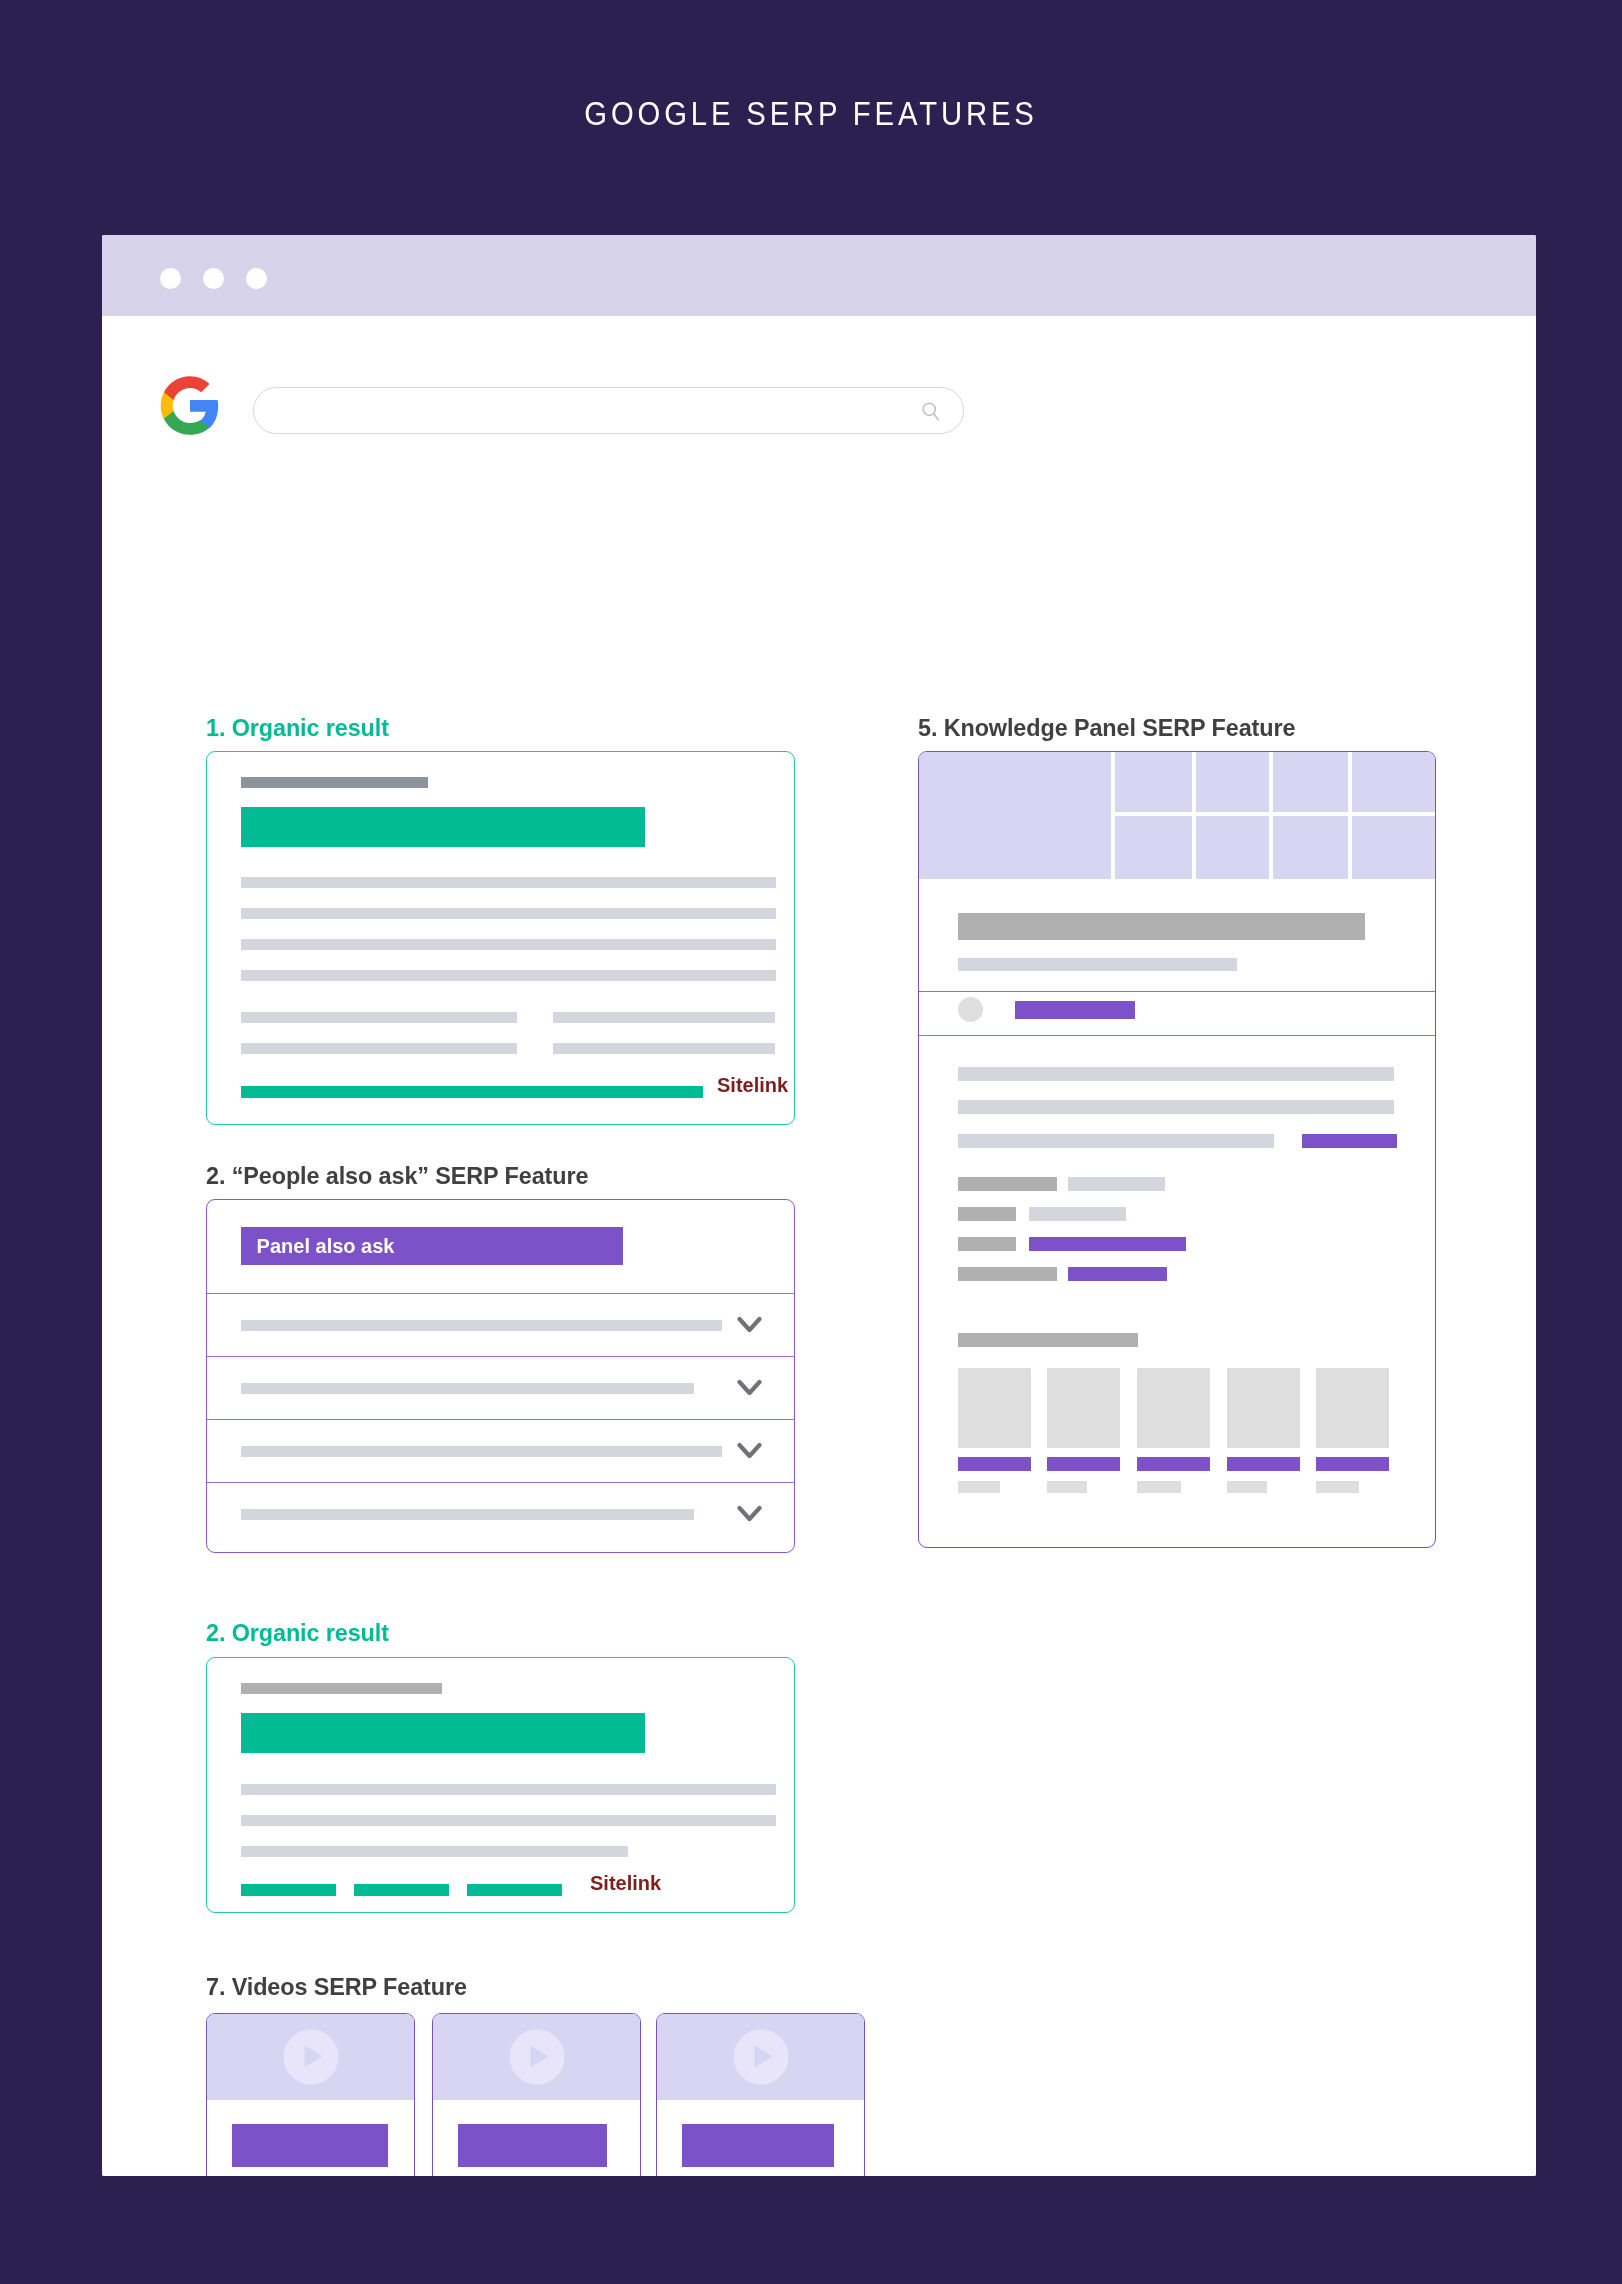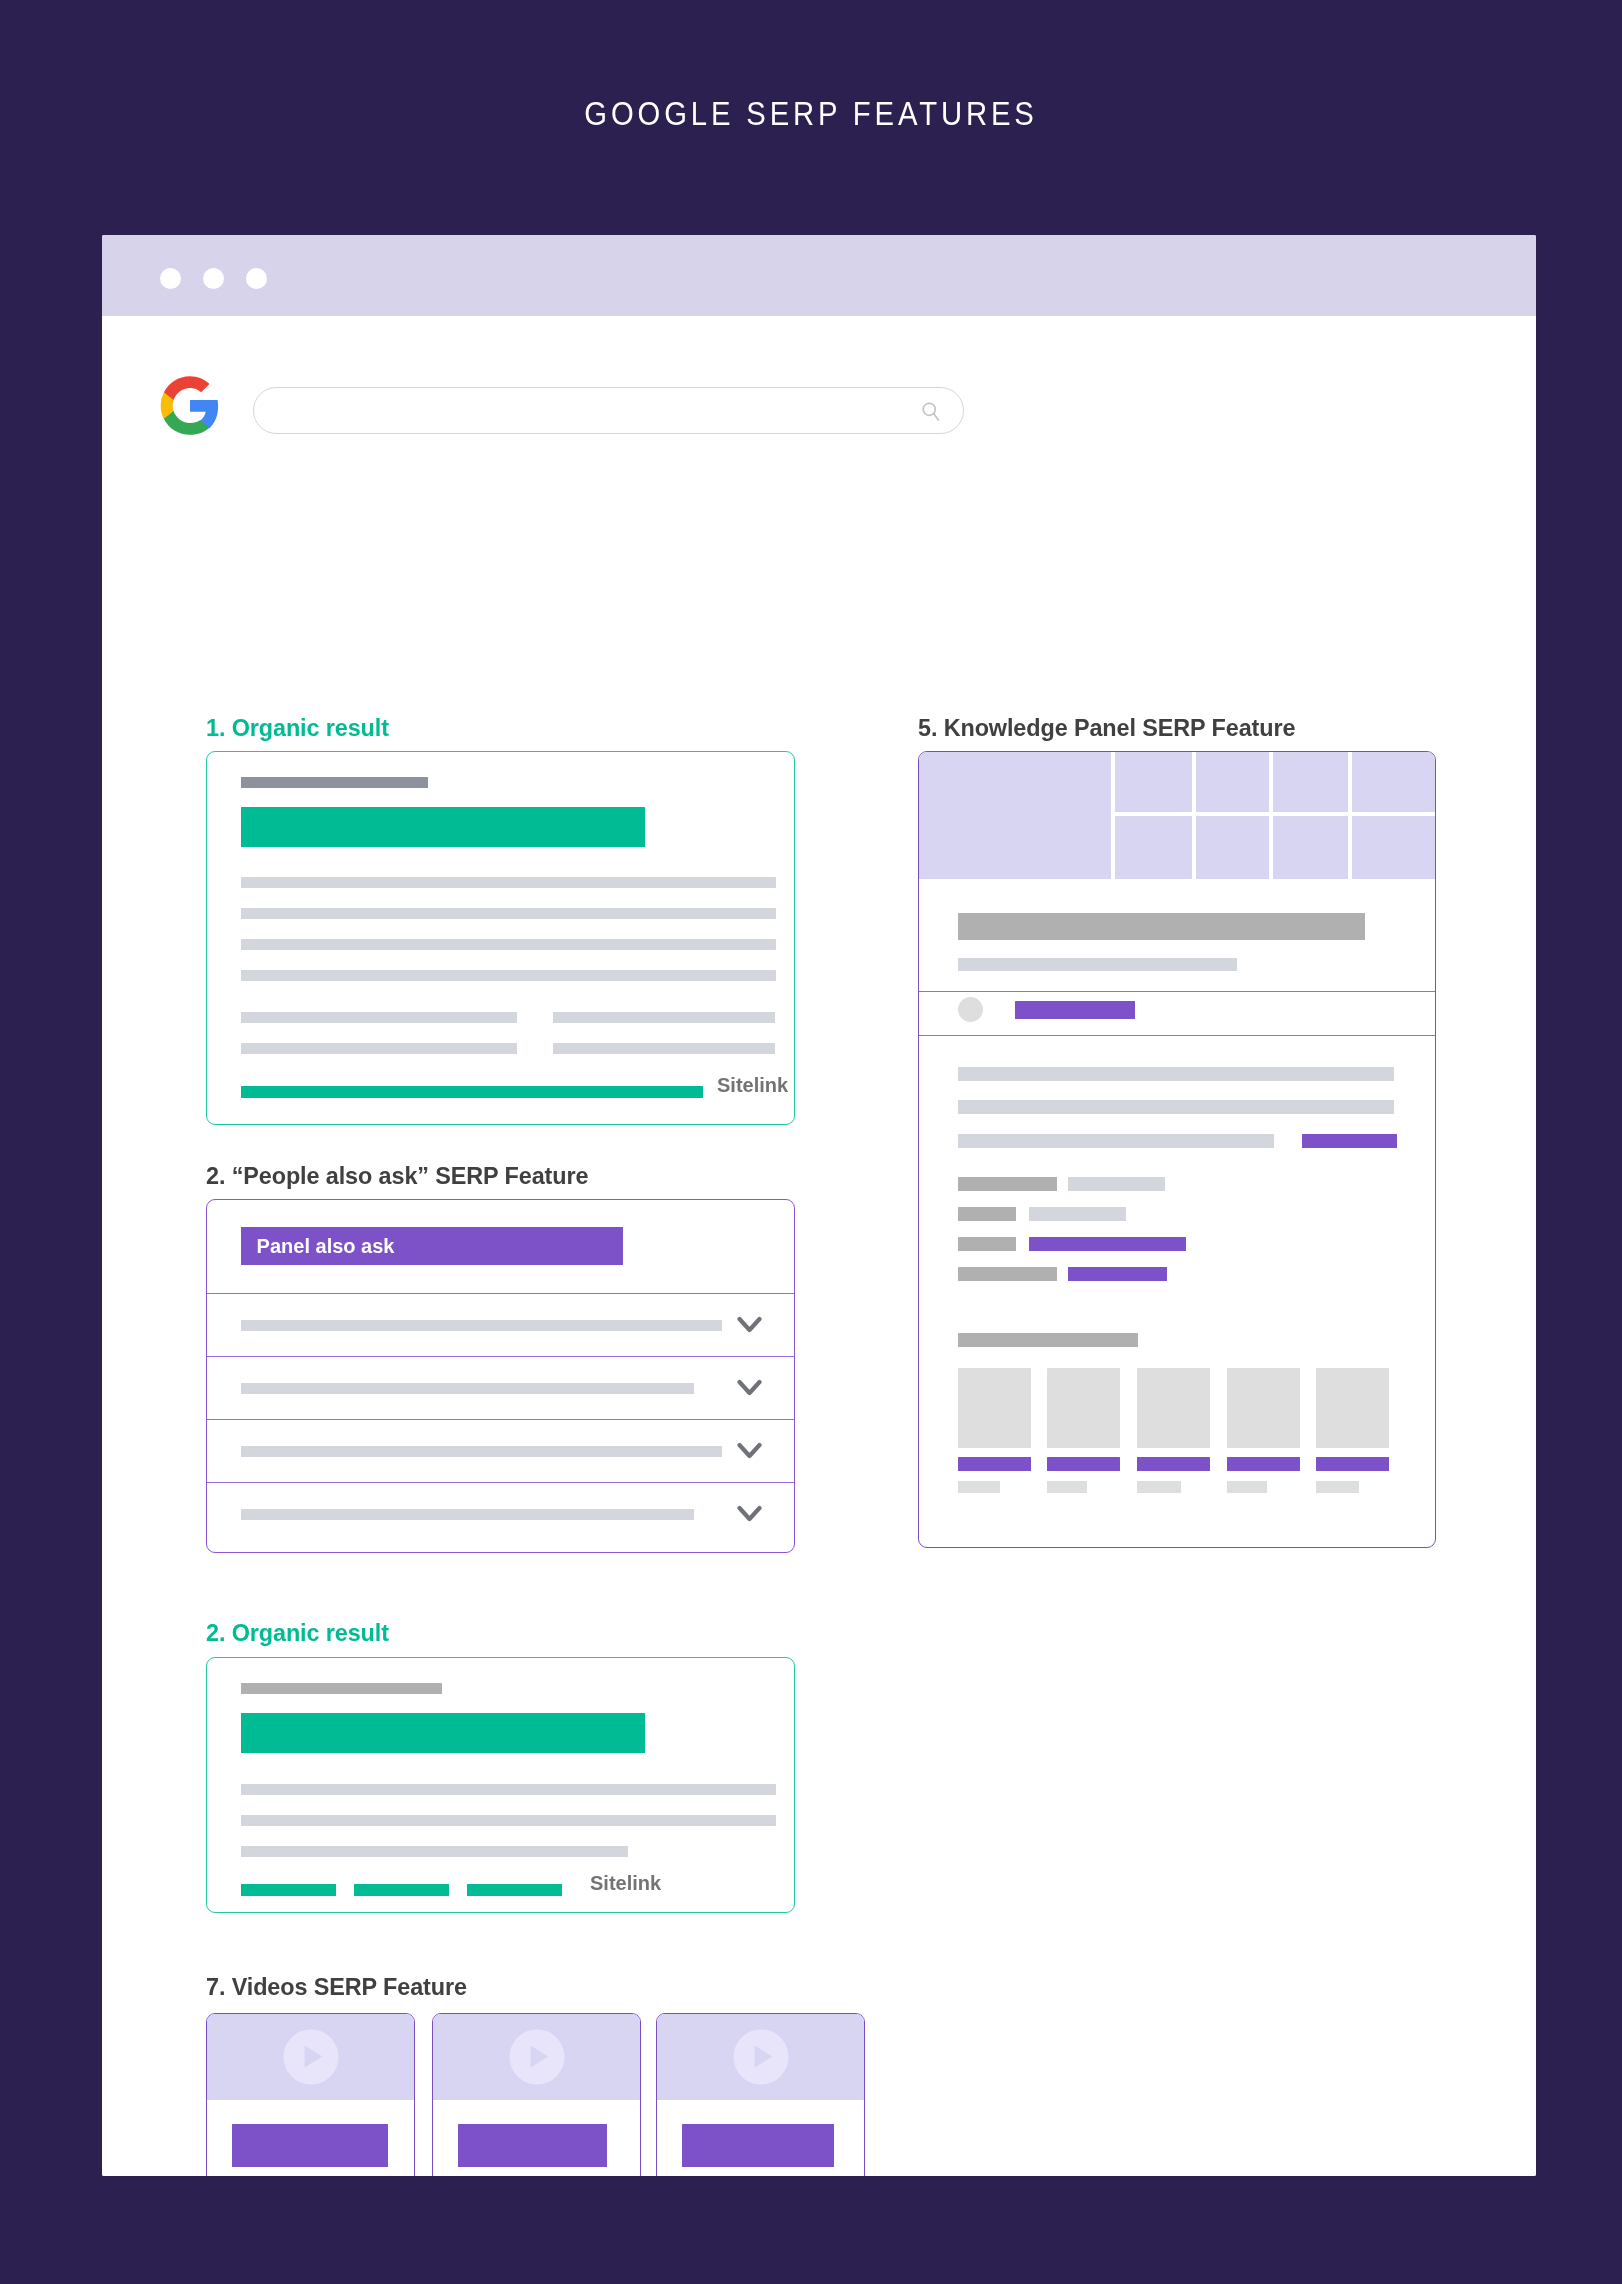--- a/index.html
+++ b/index.html
@@ -77,21 +77,21 @@
   
   .card-organic{
     position:absolute;
     background:#fff;
     border:1.9px solid #22c9a0;
     border-radius:9px;
     box-sizing:border-box;
   }
   .sitelink-label{
     position:absolute;
-    font-size:20px;font-weight:bold;color:#737373;
+    font-size:20px;font-weight:bold;color:#7f1d1d;
     font-family:"Liberation Sans", sans-serif;
     white-space:nowrap;
   }
 
   
   .card-paa{
     position:absolute;background:#fff;
     border:1.9px solid #8a56d6;
     border-radius:9px;box-sizing:border-box;
   }

